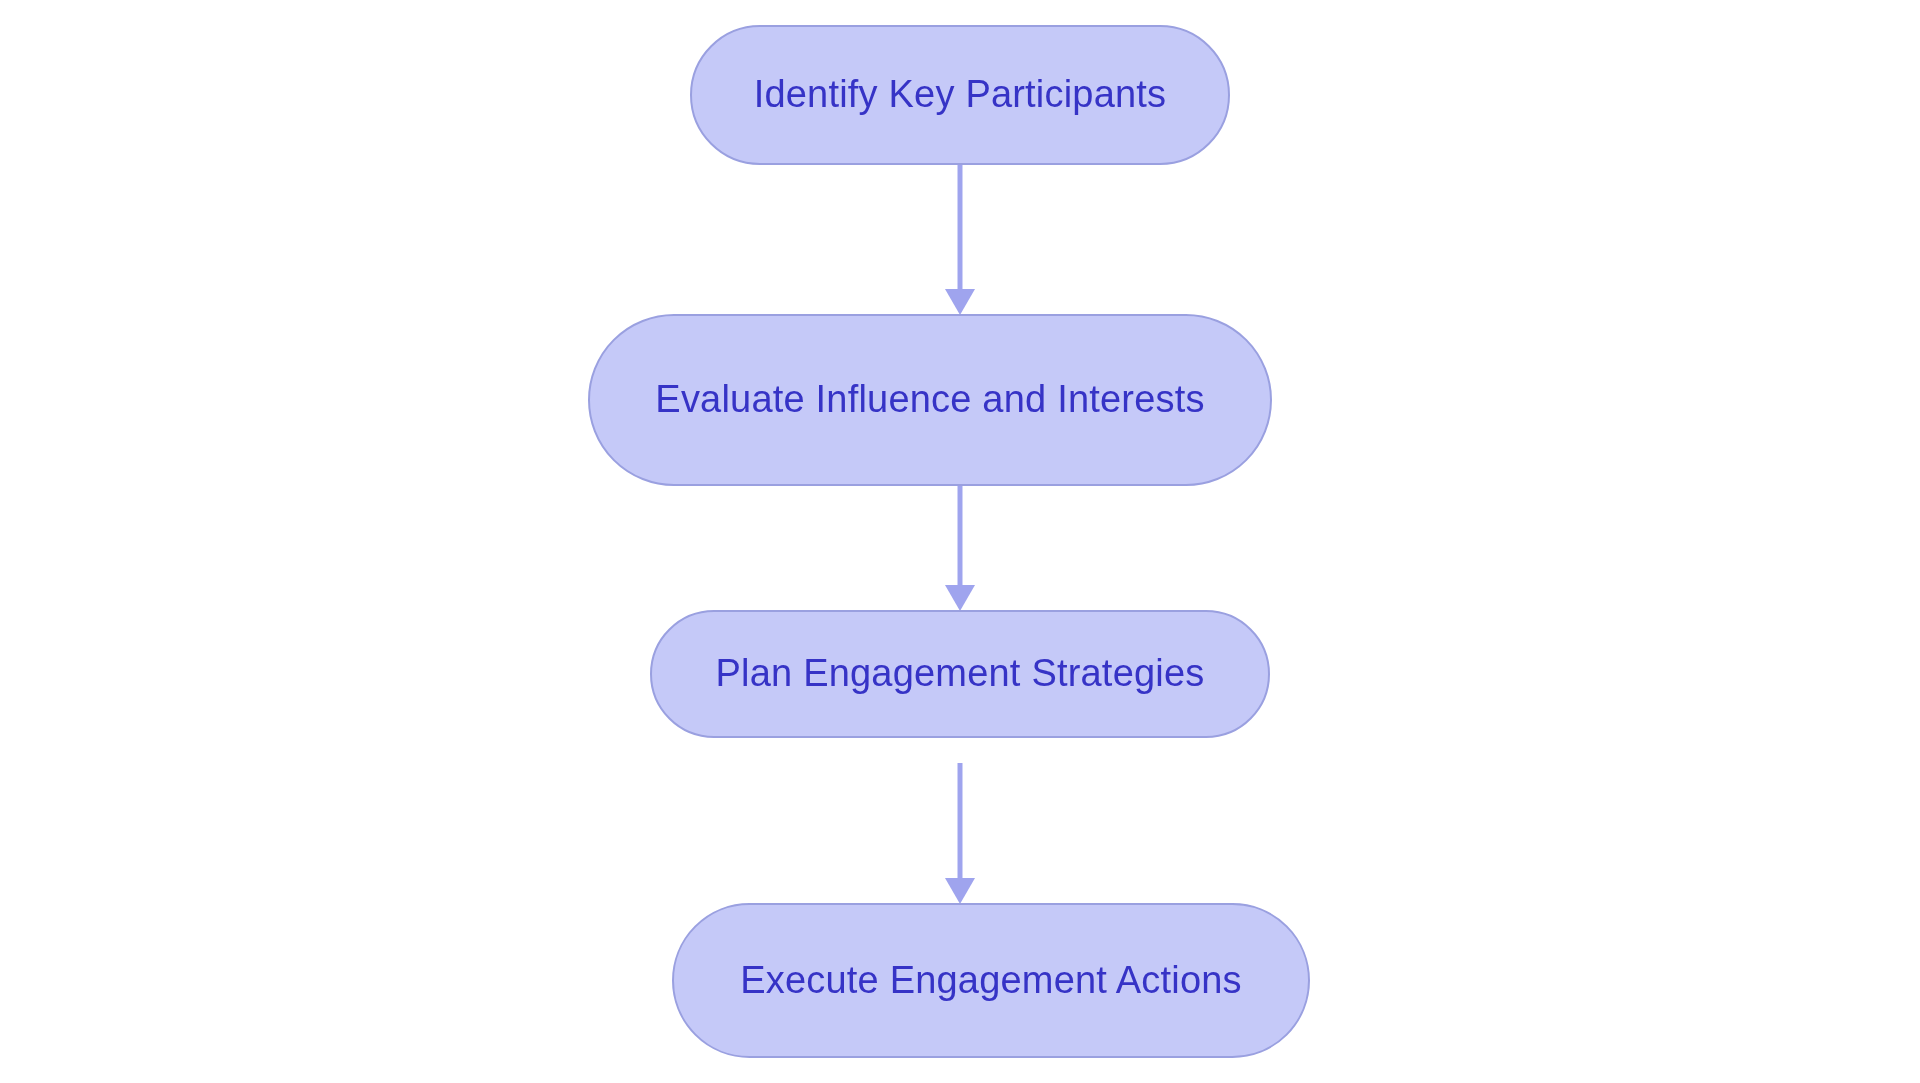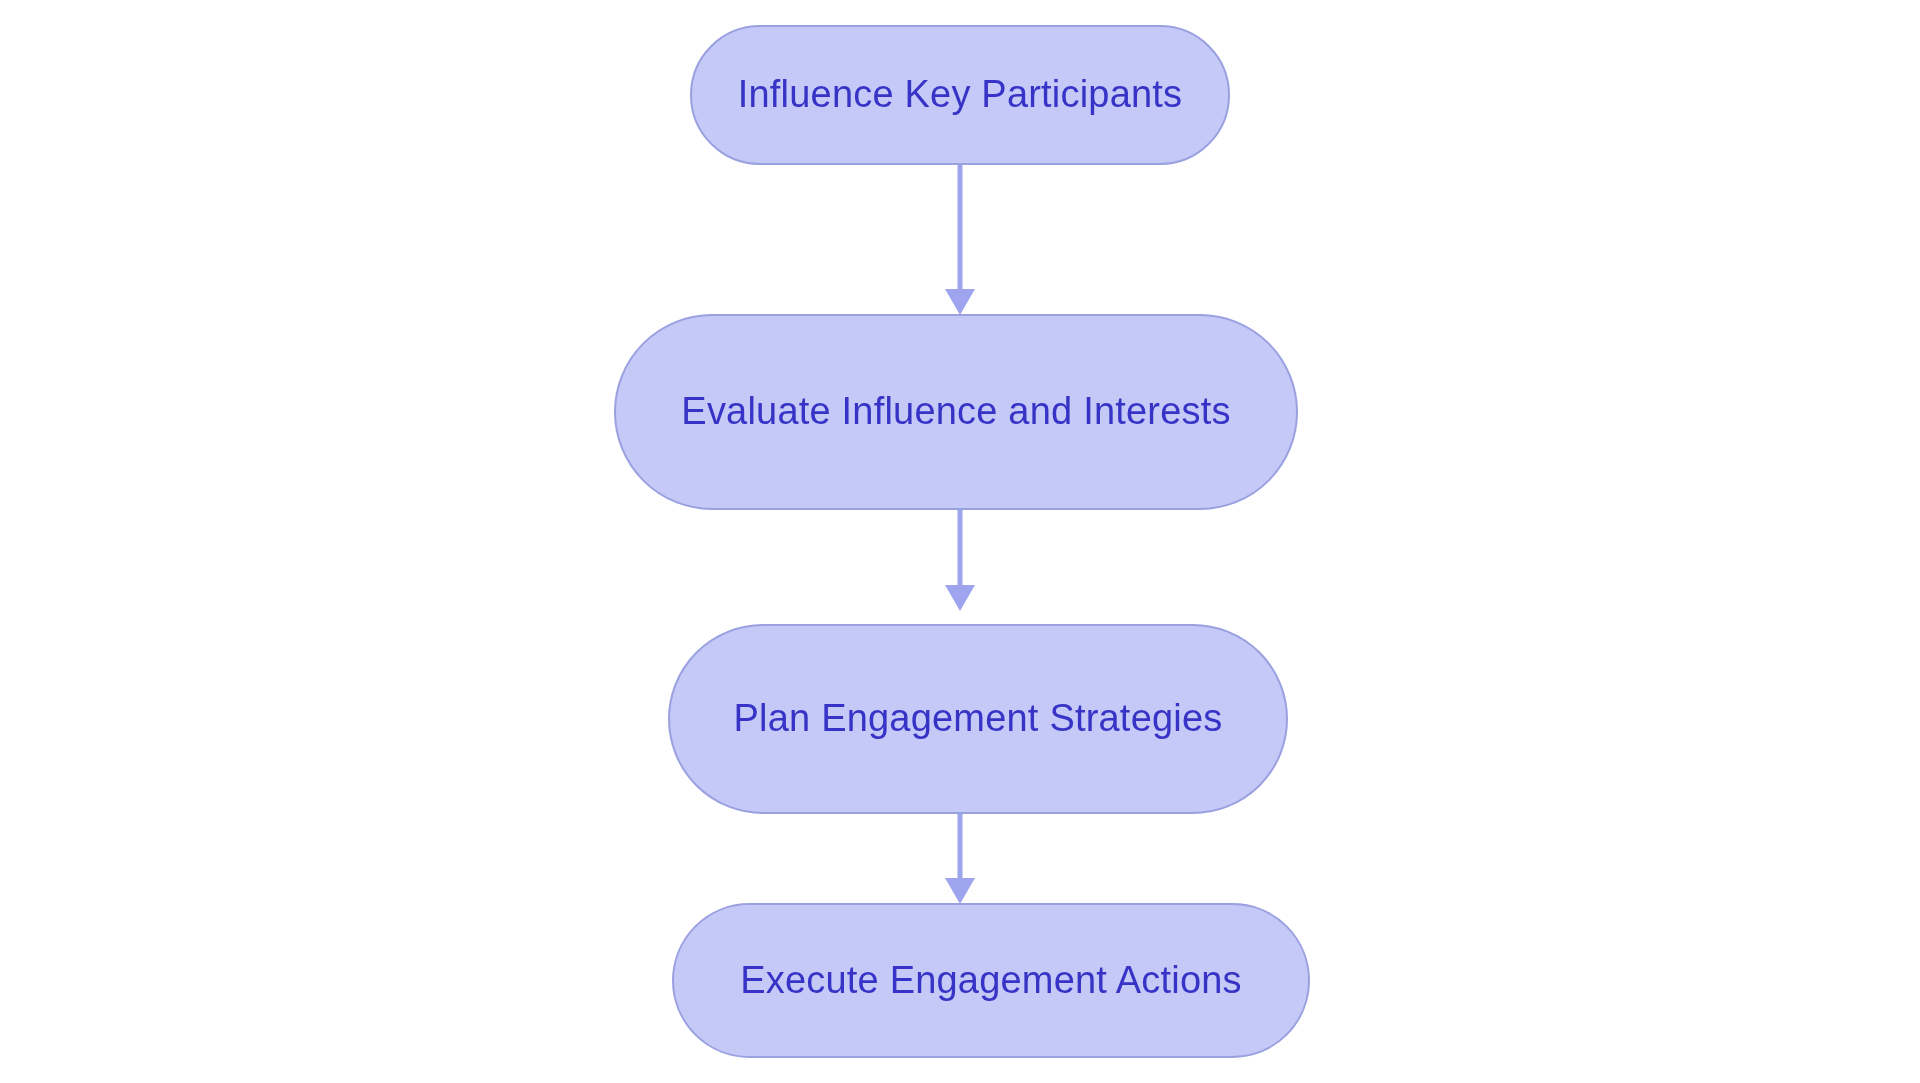--- a/index.html
+++ b/index.html
@@ -39,41 +39,41 @@
     font-weight: 400;
     letter-spacing: 0.2px;
     line-height: 1.1;
     white-space: nowrap;
     text-align: center;
     font-family: "Liberation Sans", "DejaVu Sans", sans-serif;
   }
 
   
   #node-1 { left: 690px;  top: 25px;   width: 540px; height: 140px; }
-  #node-2 { left: 614px;  top: 314px;  width: 684px; height: 196px; }
-  #node-3 { left: 668px;  top: 610px;  width: 620px; height: 190px; margin-top: 14px; }
+  #node-2 { left: 588px;  top: 314px;  width: 684px; height: 172px; }
+  #node-3 { left: 650px;  top: 610px;  width: 620px; height: 128px; }
   #node-4 { left: 672px;  top: 903px;  width: 638px; height: 155px; }
 
   
   .flow-connector {
     position: absolute;
     z-index: 1;
     overflow: visible;
   }
   #edge-1 { left: 930px; top: 163px; width: 60px; height: 155px; }
   #edge-2 { left: 930px; top: 464px; width: 60px; height: 150px; }
   #edge-3 { left: 930px; top: 763px; width: 60px; height: 144px; }
 </style>
 </head>
 <body>
 
 <div id="flow-canvas">
 
   <div class="flow-node" id="node-1">
-    <span class="flow-node-label">Influence Key Participants</span>
+    <span class="flow-node-label">Identify Key Participants</span>
   </div>
 
   <svg class="flow-connector" id="edge-1" viewBox="0 0 60 155">
     <line x1="30" y1="0" x2="30" y2="128" stroke="#9fa4ee" stroke-width="5"></line>
     <polygon points="15,126 45,126 30,152" fill="#9fa4ee"></polygon>
   </svg>
 
   <div class="flow-node" id="node-2">
     <span class="flow-node-label">Evaluate Influence and Interests</span>
   </div>

